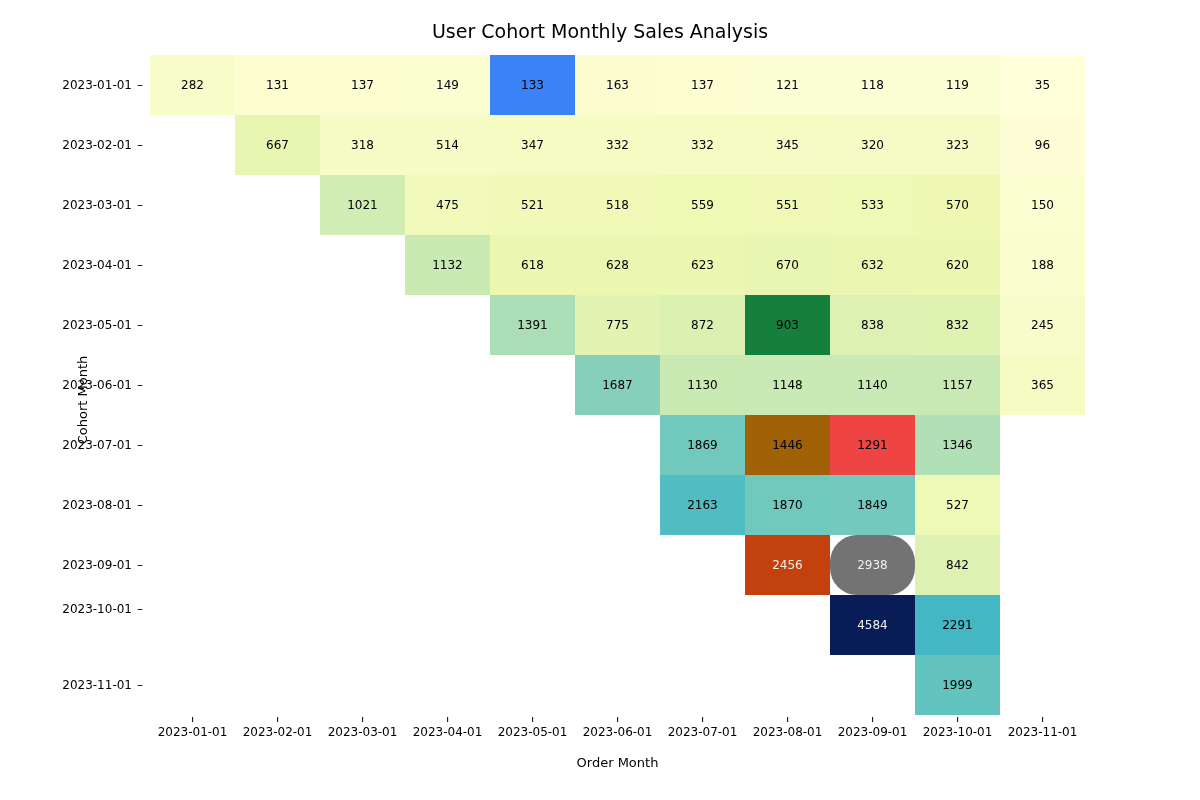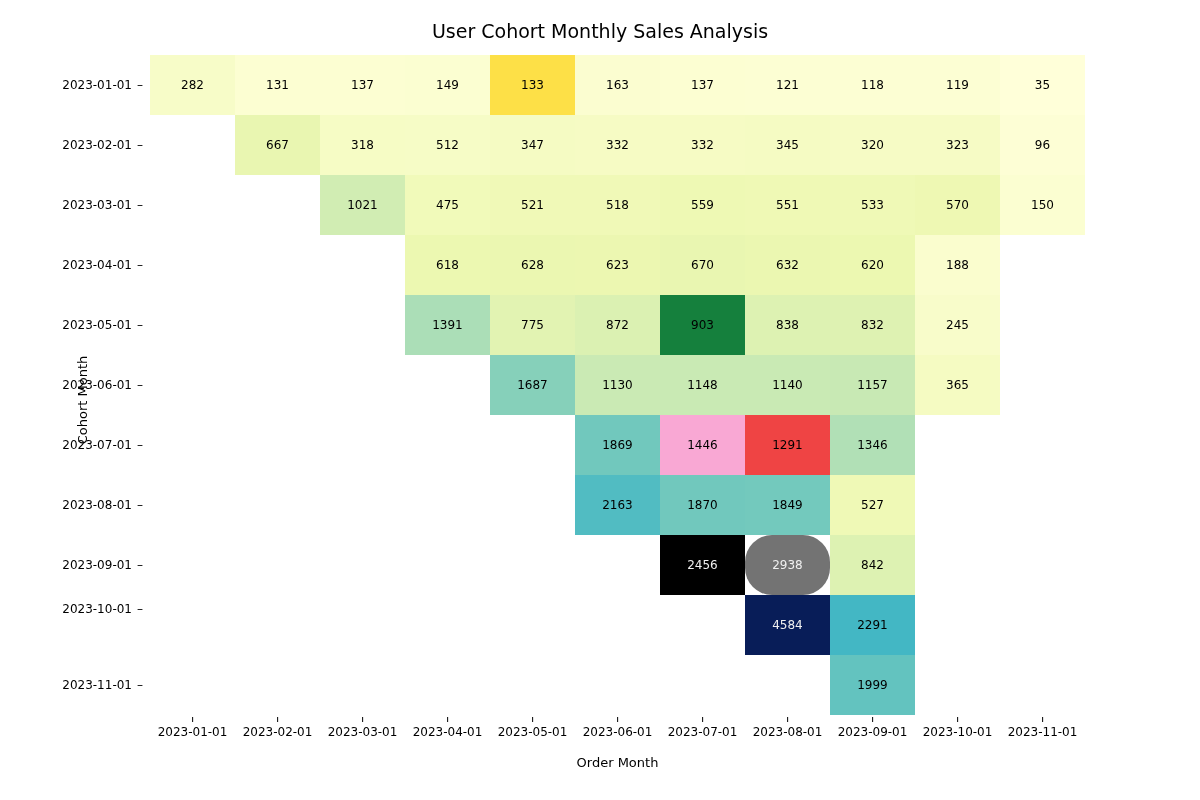--- a/index.html
+++ b/index.html
@@ -98,31 +98,31 @@
 
   <div class="ylabel">Cohort Month</div>
   <div class="xlabel">Order Month</div>
 
   <div class="plot-area">
     <div class="heatmap" id="heatmap">
         <div class="cell" style="background: rgb(247, 252, 200); color: rgb(0, 0, 0);">282</div>
         <div class="cell" style="background: rgb(252, 254, 210); color: rgb(0, 0, 0);">131</div>
         <div class="cell" style="background: rgb(252, 254, 210); color: rgb(0, 0, 0);">137</div>
         <div class="cell" style="background: rgb(251, 254, 209); color: rgb(0, 0, 0);">149</div>
-        <div class="cell" style="background: #fde047; color: rgb(0, 0, 0);">133</div>
+        <div class="cell" style="background: #3b82f6; color: rgb(0, 0, 0);">133</div>
         <div class="cell" style="background: rgb(251, 253, 208); color: rgb(0, 0, 0);">163</div>
         <div class="cell" style="background: rgb(252, 254, 210); color: rgb(0, 0, 0);">137</div>
         <div class="cell" style="background: rgb(252, 254, 211); color: rgb(0, 0, 0);">121</div>
         <div class="cell" style="background: rgb(252, 254, 211); color: rgb(0, 0, 0);">118</div>
         <div class="cell" style="background: rgb(252, 254, 211); color: rgb(0, 0, 0);">119</div>
         <div class="cell" style="background: rgb(255, 255, 217); color: rgb(0, 0, 0);">35</div>
         <div class="cell" style="background: rgb(255, 255, 255);"></div>
         <div class="cell" style="background: rgb(233, 246, 177); color: rgb(0, 0, 0);">667</div>
         <div class="cell" style="background: rgb(246, 252, 197); color: rgb(0, 0, 0);">318</div>
-        <div class="cell" style="background: rgb(246, 252, 198); color: rgb(0, 0, 0);">512</div>
+        <div class="cell" style="background: rgb(246, 252, 198); color: rgb(0, 0, 0);">514</div>
         <div class="cell" style="background: rgb(245, 251, 195); color: rgb(0, 0, 0);">347</div>
         <div class="cell" style="background: rgb(246, 251, 196); color: rgb(0, 0, 0);">332</div>
         <div class="cell" style="background: rgb(246, 251, 196); color: rgb(0, 0, 0);">332</div>
         <div class="cell" style="background: rgb(245, 251, 195); color: rgb(0, 0, 0);">345</div>
         <div class="cell" style="background: rgb(246, 251, 197); color: rgb(0, 0, 0);">320</div>
         <div class="cell" style="background: rgb(246, 251, 197); color: rgb(0, 0, 0);">323</div>
         <div class="cell" style="background: rgb(253, 254, 213); color: rgb(0, 0, 0);">96</div>
         <div class="cell" style="background: rgb(255, 255, 255);"></div>
         <div class="cell" style="background: rgb(255, 255, 255);"></div>
         <div class="cell" style="background: rgb(209, 237, 179); color: rgb(0, 0, 0);">1021</div>
@@ -130,20 +130,21 @@
         <div class="cell" style="background: rgb(240, 249, 183); color: rgb(0, 0, 0);">521</div>
         <div class="cell" style="background: rgb(240, 249, 183); color: rgb(0, 0, 0);">518</div>
         <div class="cell" style="background: rgb(238, 249, 180); color: rgb(0, 0, 0);">559</div>
         <div class="cell" style="background: rgb(239, 249, 181); color: rgb(0, 0, 0);">551</div>
         <div class="cell" style="background: rgb(239, 249, 182); color: rgb(0, 0, 0);">533</div>
         <div class="cell" style="background: rgb(238, 248, 179); color: rgb(0, 0, 0);">570</div>
         <div class="cell" style="background: rgb(251, 254, 209); color: rgb(0, 0, 0);">150</div>
         <div class="cell" style="background: rgb(255, 255, 255);"></div>
         <div class="cell" style="background: rgb(255, 255, 255);"></div>
         <div class="cell" style="background: rgb(255, 255, 255);"></div>
+        <div class="cell" style="background: rgb(202, 234, 180); color: rgb(0, 0, 0);">1132</div>
         <div class="cell" style="background: rgb(236, 248, 177); color: rgb(0, 0, 0);">618</div>
         <div class="cell" style="background: rgb(235, 247, 177); color: rgb(0, 0, 0);">628</div>
         <div class="cell" style="background: rgb(236, 247, 177); color: rgb(0, 0, 0);">623</div>
         <div class="cell" style="background: rgb(233, 246, 177); color: rgb(0, 0, 0);">670</div>
         <div class="cell" style="background: rgb(235, 247, 177); color: rgb(0, 0, 0);">632</div>
         <div class="cell" style="background: rgb(236, 248, 177); color: rgb(0, 0, 0);">620</div>
         <div class="cell" style="background: rgb(250, 253, 206); color: rgb(0, 0, 0);">188</div>
         <div class="cell" style="background: rgb(255, 255, 255);"></div>
         <div class="cell" style="background: rgb(255, 255, 255);"></div>
         <div class="cell" style="background: rgb(255, 255, 255);"></div>
@@ -166,21 +167,21 @@
         <div class="cell" style="background: rgb(201, 234, 180); color: rgb(0, 0, 0);">1140</div>
         <div class="cell" style="background: rgb(200, 233, 180); color: rgb(0, 0, 0);">1157</div>
         <div class="cell" style="background: rgb(245, 251, 194); color: rgb(0, 0, 0);">365</div>
         <div class="cell" style="background: rgb(255, 255, 255);"></div>
         <div class="cell" style="background: rgb(255, 255, 255);"></div>
         <div class="cell" style="background: rgb(255, 255, 255);"></div>
         <div class="cell" style="background: rgb(255, 255, 255);"></div>
         <div class="cell" style="background: rgb(255, 255, 255);"></div>
         <div class="cell" style="background: rgb(255, 255, 255);"></div>
         <div class="cell" style="background: rgb(113, 200, 189); color: rgb(0, 0, 0);">1869</div>
-        <div class="cell" style="background: #f9a8d4; color: rgb(0, 0, 0);">1446</div>
+        <div class="cell" style="background: #a16207; color: rgb(0, 0, 0);">1446</div>
         <div class="cell" style="background: #ef4444; color: rgb(0, 0, 0);">1291</div>
         <div class="cell" style="background: rgb(177, 224, 182); color: rgb(0, 0, 0);">1346</div>
         <div class="cell" style="background: rgb(255, 255, 255);"></div>
         <div class="cell" style="background: rgb(255, 255, 255);"></div>
         <div class="cell" style="background: rgb(255, 255, 255);"></div>
         <div class="cell" style="background: rgb(255, 255, 255);"></div>
         <div class="cell" style="background: rgb(255, 255, 255);"></div>
         <div class="cell" style="background: rgb(255, 255, 255);"></div>
         <div class="cell" style="background: rgb(255, 255, 255);"></div>
         <div class="cell" style="background: rgb(81, 188, 194); color: rgb(0, 0, 0);">2163</div>
@@ -188,21 +189,21 @@
         <div class="cell" style="background: rgb(115, 201, 189); color: rgb(0, 0, 0);">1849</div>
         <div class="cell" style="background: rgb(239, 249, 182); color: rgb(0, 0, 0);">527</div>
         <div class="cell" style="background: rgb(255, 255, 255);"></div>
         <div class="cell" style="background: rgb(255, 255, 255);"></div>
         <div class="cell" style="background: rgb(255, 255, 255);"></div>
         <div class="cell" style="background: rgb(255, 255, 255);"></div>
         <div class="cell" style="background: rgb(255, 255, 255);"></div>
         <div class="cell" style="background: rgb(255, 255, 255);"></div>
         <div class="cell" style="background: rgb(255, 255, 255);"></div>
         <div class="cell" style="background: rgb(255, 255, 255);"></div>
-        <div class="cell" style="background: #000000; color: rgb(240, 240, 240);">2456</div>
+        <div class="cell" style="background: #c2410c; color: rgb(240, 240, 240);">2456</div>
         <div class="cell" style="background: #737373; color: rgb(240, 240, 240); border-radius: 27px;">2938</div>
         <div class="cell" style="background: rgb(221, 242, 178); color: rgb(0, 0, 0);">842</div>
         <div class="cell" style="background: rgb(255, 255, 255);"></div>
         <div class="cell" style="background: rgb(255, 255, 255);"></div>
         <div class="cell" style="background: rgb(255, 255, 255);"></div>
         <div class="cell" style="background: rgb(255, 255, 255);"></div>
         <div class="cell" style="background: rgb(255, 255, 255);"></div>
         <div class="cell" style="background: rgb(255, 255, 255);"></div>
         <div class="cell" style="background: rgb(255, 255, 255);"></div>
         <div class="cell" style="background: rgb(255, 255, 255);"></div>

